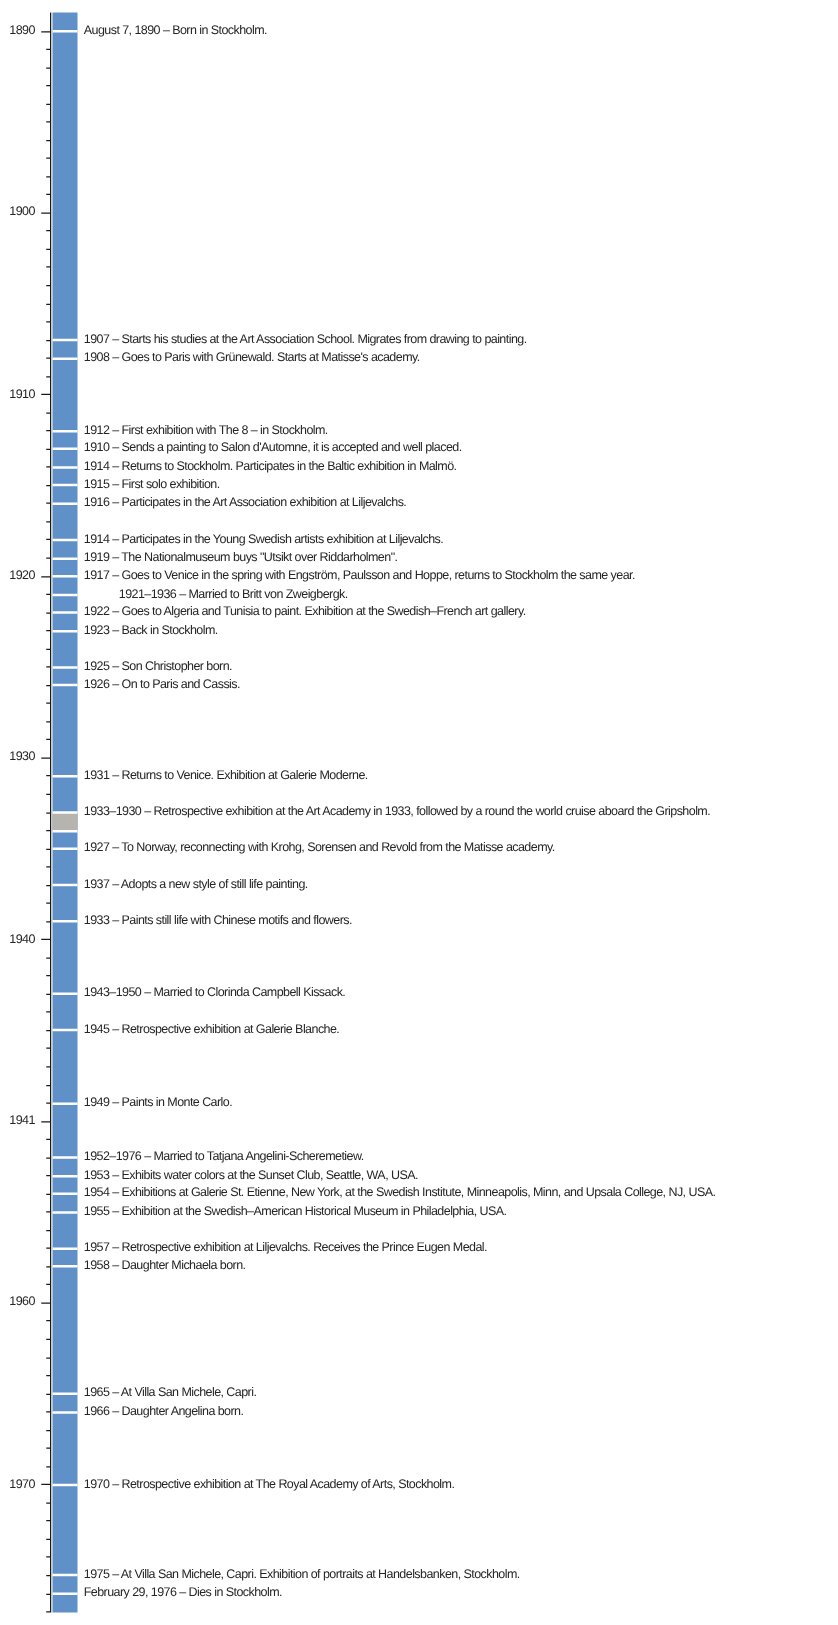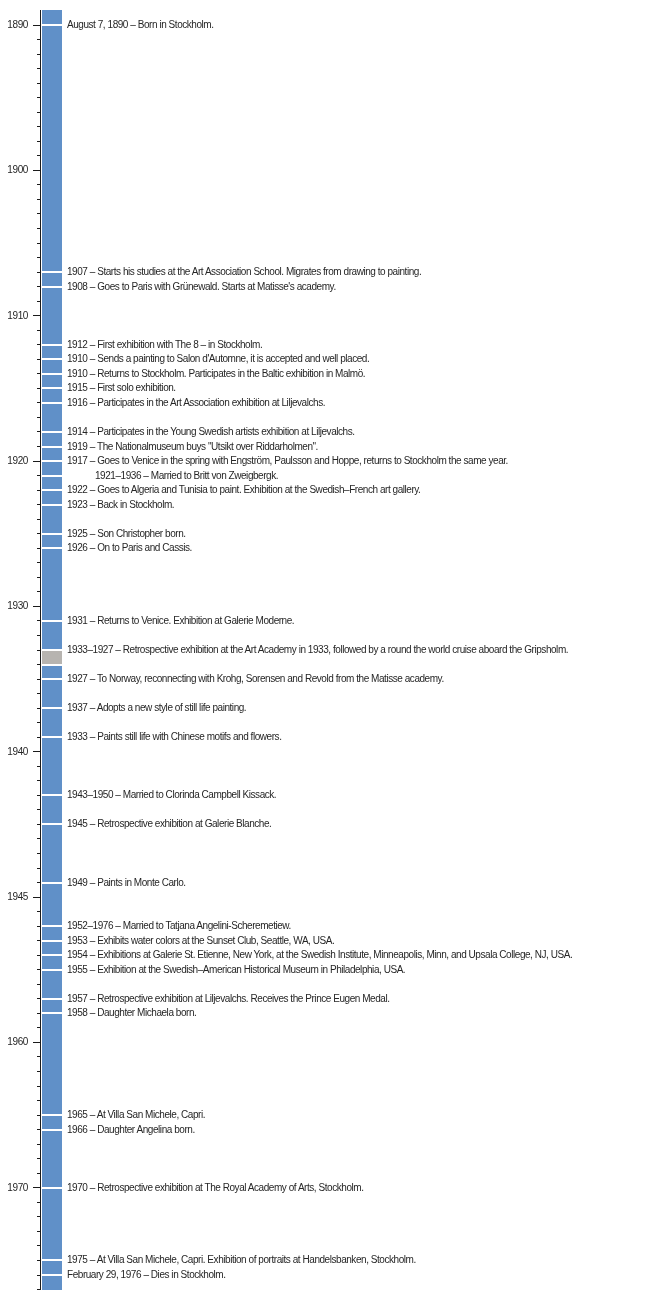--- a/index.html
+++ b/index.html
@@ -142,21 +142,21 @@
       <div class="tick" style="left: 36.5px; width: 3.5px; top: 1245.44px; background: rgb(27, 27, 27);"></div>
       <div class="tick" style="left: 36.5px; width: 3.5px; top: 1259.97px; background: rgb(27, 27, 27);"></div>
       <div class="tick" style="left: 36.5px; width: 3.5px; top: 1274.51px; background: rgb(27, 27, 27);"></div>
       <div class="tick" style="left: 36.5px; width: 3.5px; top: 1289.05px; background: rgb(27, 27, 27);"></div>
       <div class="tick-label" style="top: 19px; color: rgb(38, 38, 38);">1890</div>
       <div class="tick-label" style="top: 164.35px; color: rgb(38, 38, 38);">1900</div>
       <div class="tick-label" style="top: 309.7px; color: rgb(38, 38, 38);">1910</div>
       <div class="tick-label" style="top: 455.05px; color: rgb(38, 38, 38);">1920</div>
       <div class="tick-label" style="top: 600.4px; color: rgb(38, 38, 38);">1930</div>
       <div class="tick-label" style="top: 745.75px; color: rgb(38, 38, 38);">1940</div>
-      <div class="tick-label" style="top: 891.1px; color: rgb(38, 38, 38);">1945</div>
+      <div class="tick-label" style="top: 891.1px; color: rgb(38, 38, 38);">1941</div>
       <div class="tick-label" style="top: 1036.45px; color: rgb(38, 38, 38);">1960</div>
       <div class="tick-label" style="top: 1181.8px; color: rgb(38, 38, 38);">1970</div>
     </div>
   <div class="bar" id="bar" style="left: 42px; top: 10px; width: 20px; height: 1280px; background: rgb(96, 144, 200);"></div>
   <div id="segments">
       <div class="bar-segment" style="left: 42px; width: 20px; top: 650.005px; height: 14.535px; background: rgb(183, 180, 176);"></div>
     </div>
   <div id="markers">
       <div class="event-marker" style="left: 42px; width: 20px; top: 24px; background: rgb(255, 255, 255);"></div>
       <div class="event-marker" style="left: 42px; width: 20px; top: 271.095px; background: rgb(255, 255, 255);"></div>
@@ -194,33 +194,33 @@
       <div class="event-marker" style="left: 42px; width: 20px; top: 1259.47px; background: rgb(255, 255, 255);"></div>
       <div class="event-marker" style="left: 42px; width: 20px; top: 1274.01px; background: rgb(255, 255, 255);"></div>
       <div class="event-marker" style="left: 42px; width: 20px; top: 663.54px; background: rgb(255, 255, 255);"></div>
     </div>
   <div id="events">
       <div class="event-label" style="left: 67px; top: 19px; color: rgb(38, 38, 38);">August 7, 1890 – Born in Stockholm.</div>
       <div class="event-label" style="left: 67px; top: 266.095px; color: rgb(38, 38, 38);">1907 – Starts his studies at the Art Association School. Migrates from drawing to painting.</div>
       <div class="event-label" style="left: 67px; top: 280.63px; color: rgb(38, 38, 38);">1908 – Goes to Paris with Grünewald. Starts at Matisse's academy.</div>
       <div class="event-label" style="left: 67px; top: 338.77px; color: rgb(38, 38, 38);">1912 – First exhibition with The 8 – in Stockholm.</div>
       <div class="event-label" style="left: 67px; top: 353.305px; color: rgb(38, 38, 38);">1910 – Sends a painting to Salon d'Automne, it is accepted and well placed.</div>
-      <div class="event-label" style="left: 67px; top: 367.84px; color: rgb(38, 38, 38);">1910 – Returns to Stockholm. Participates in the Baltic exhibition in Malmö.</div>
+      <div class="event-label" style="left: 67px; top: 367.84px; color: rgb(38, 38, 38);">1914 – Returns to Stockholm. Participates in the Baltic exhibition in Malmö.</div>
       <div class="event-label" style="left: 67px; top: 382.375px; color: rgb(38, 38, 38);">1915 – First solo exhibition.</div>
       <div class="event-label" style="left: 67px; top: 396.91px; color: rgb(38, 38, 38);">1916 – Participates in the Art Association exhibition at Liljevalchs.</div>
       <div class="event-label" style="left: 67px; top: 425.98px; color: rgb(38, 38, 38);">1914 – Participates in the Young Swedish artists exhibition at Liljevalchs.</div>
       <div class="event-label" style="left: 67px; top: 440.515px; color: rgb(38, 38, 38);">1919 – The Nationalmuseum buys "Utsikt over Riddarholmen".</div>
       <div class="event-label" style="left: 67px; top: 455.05px; color: rgb(38, 38, 38);">1917 – Goes to Venice in the spring with Engström, Paulsson and Hoppe, returns to Stockholm the same year.</div>
       <div class="event-label" style="left: 67px; top: 469.585px; color: rgb(38, 38, 38); margin-left: 28px;">1921–1936 – Married to Britt von Zweigbergk.</div>
       <div class="event-label" style="left: 67px; top: 484.12px; color: rgb(38, 38, 38);">1922 – Goes to Algeria and Tunisia to paint. Exhibition at the Swedish–French art gallery.</div>
       <div class="event-label" style="left: 67px; top: 498.655px; color: rgb(38, 38, 38);">1923 – Back in Stockholm.</div>
       <div class="event-label" style="left: 67px; top: 527.725px; color: rgb(38, 38, 38);">1925 – Son Christopher born.</div>
       <div class="event-label" style="left: 67px; top: 542.26px; color: rgb(38, 38, 38);">1926 – On to Paris and Cassis.</div>
       <div class="event-label" style="left: 67px; top: 614.935px; color: rgb(38, 38, 38);">1931 – Returns to Venice. Exhibition at Galerie Moderne.</div>
-      <div class="event-label" style="left: 67px; top: 644.005px; color: rgb(38, 38, 38);">1933–1927 – Retrospective exhibition at the Art Academy in 1933, followed by a round the world cruise aboard the Gripsholm.</div>
+      <div class="event-label" style="left: 67px; top: 644.005px; color: rgb(38, 38, 38);">1933–1930 – Retrospective exhibition at the Art Academy in 1933, followed by a round the world cruise aboard the Gripsholm.</div>
       <div class="event-label" style="left: 67px; top: 673.075px; color: rgb(38, 38, 38);">1927 – To Norway, reconnecting with Krohg, Sorensen and Revold from the Matisse academy.</div>
       <div class="event-label" style="left: 67px; top: 702.145px; color: rgb(38, 38, 38);">1937 – Adopts a new style of still life painting.</div>
       <div class="event-label" style="left: 67px; top: 731.215px; color: rgb(38, 38, 38);">1933 – Paints still life with Chinese motifs and flowers.</div>
       <div class="event-label" style="left: 67px; top: 789.355px; color: rgb(38, 38, 38);">1943–1950 – Married to Clorinda Campbell Kissack.</div>
       <div class="event-label" style="left: 67px; top: 818.425px; color: rgb(38, 38, 38);">1945 – Retrospective exhibition at Galerie Blanche.</div>
       <div class="event-label" style="left: 67px; top: 876.565px; color: rgb(38, 38, 38);">1949 – Paints in Monte Carlo.</div>
       <div class="event-label" style="left: 67px; top: 920.17px; color: rgb(38, 38, 38);">1952–1976 – Married to Tatjana Angelini-Scheremetiew.</div>
       <div class="event-label" style="left: 67px; top: 934.705px; color: rgb(38, 38, 38);">1953 – Exhibits water colors at the Sunset Club, Seattle, WA, USA.</div>
       <div class="event-label" style="left: 67px; top: 949.24px; color: rgb(38, 38, 38);">1954 – Exhibitions at Galerie St. Etienne, New York, at the Swedish Institute, Minneapolis, Minn, and Upsala College, NJ, USA.</div>
       <div class="event-label" style="left: 67px; top: 963.775px; color: rgb(38, 38, 38);">1955 – Exhibition at the Swedish–American Historical Museum in Philadelphia, USA.</div>

